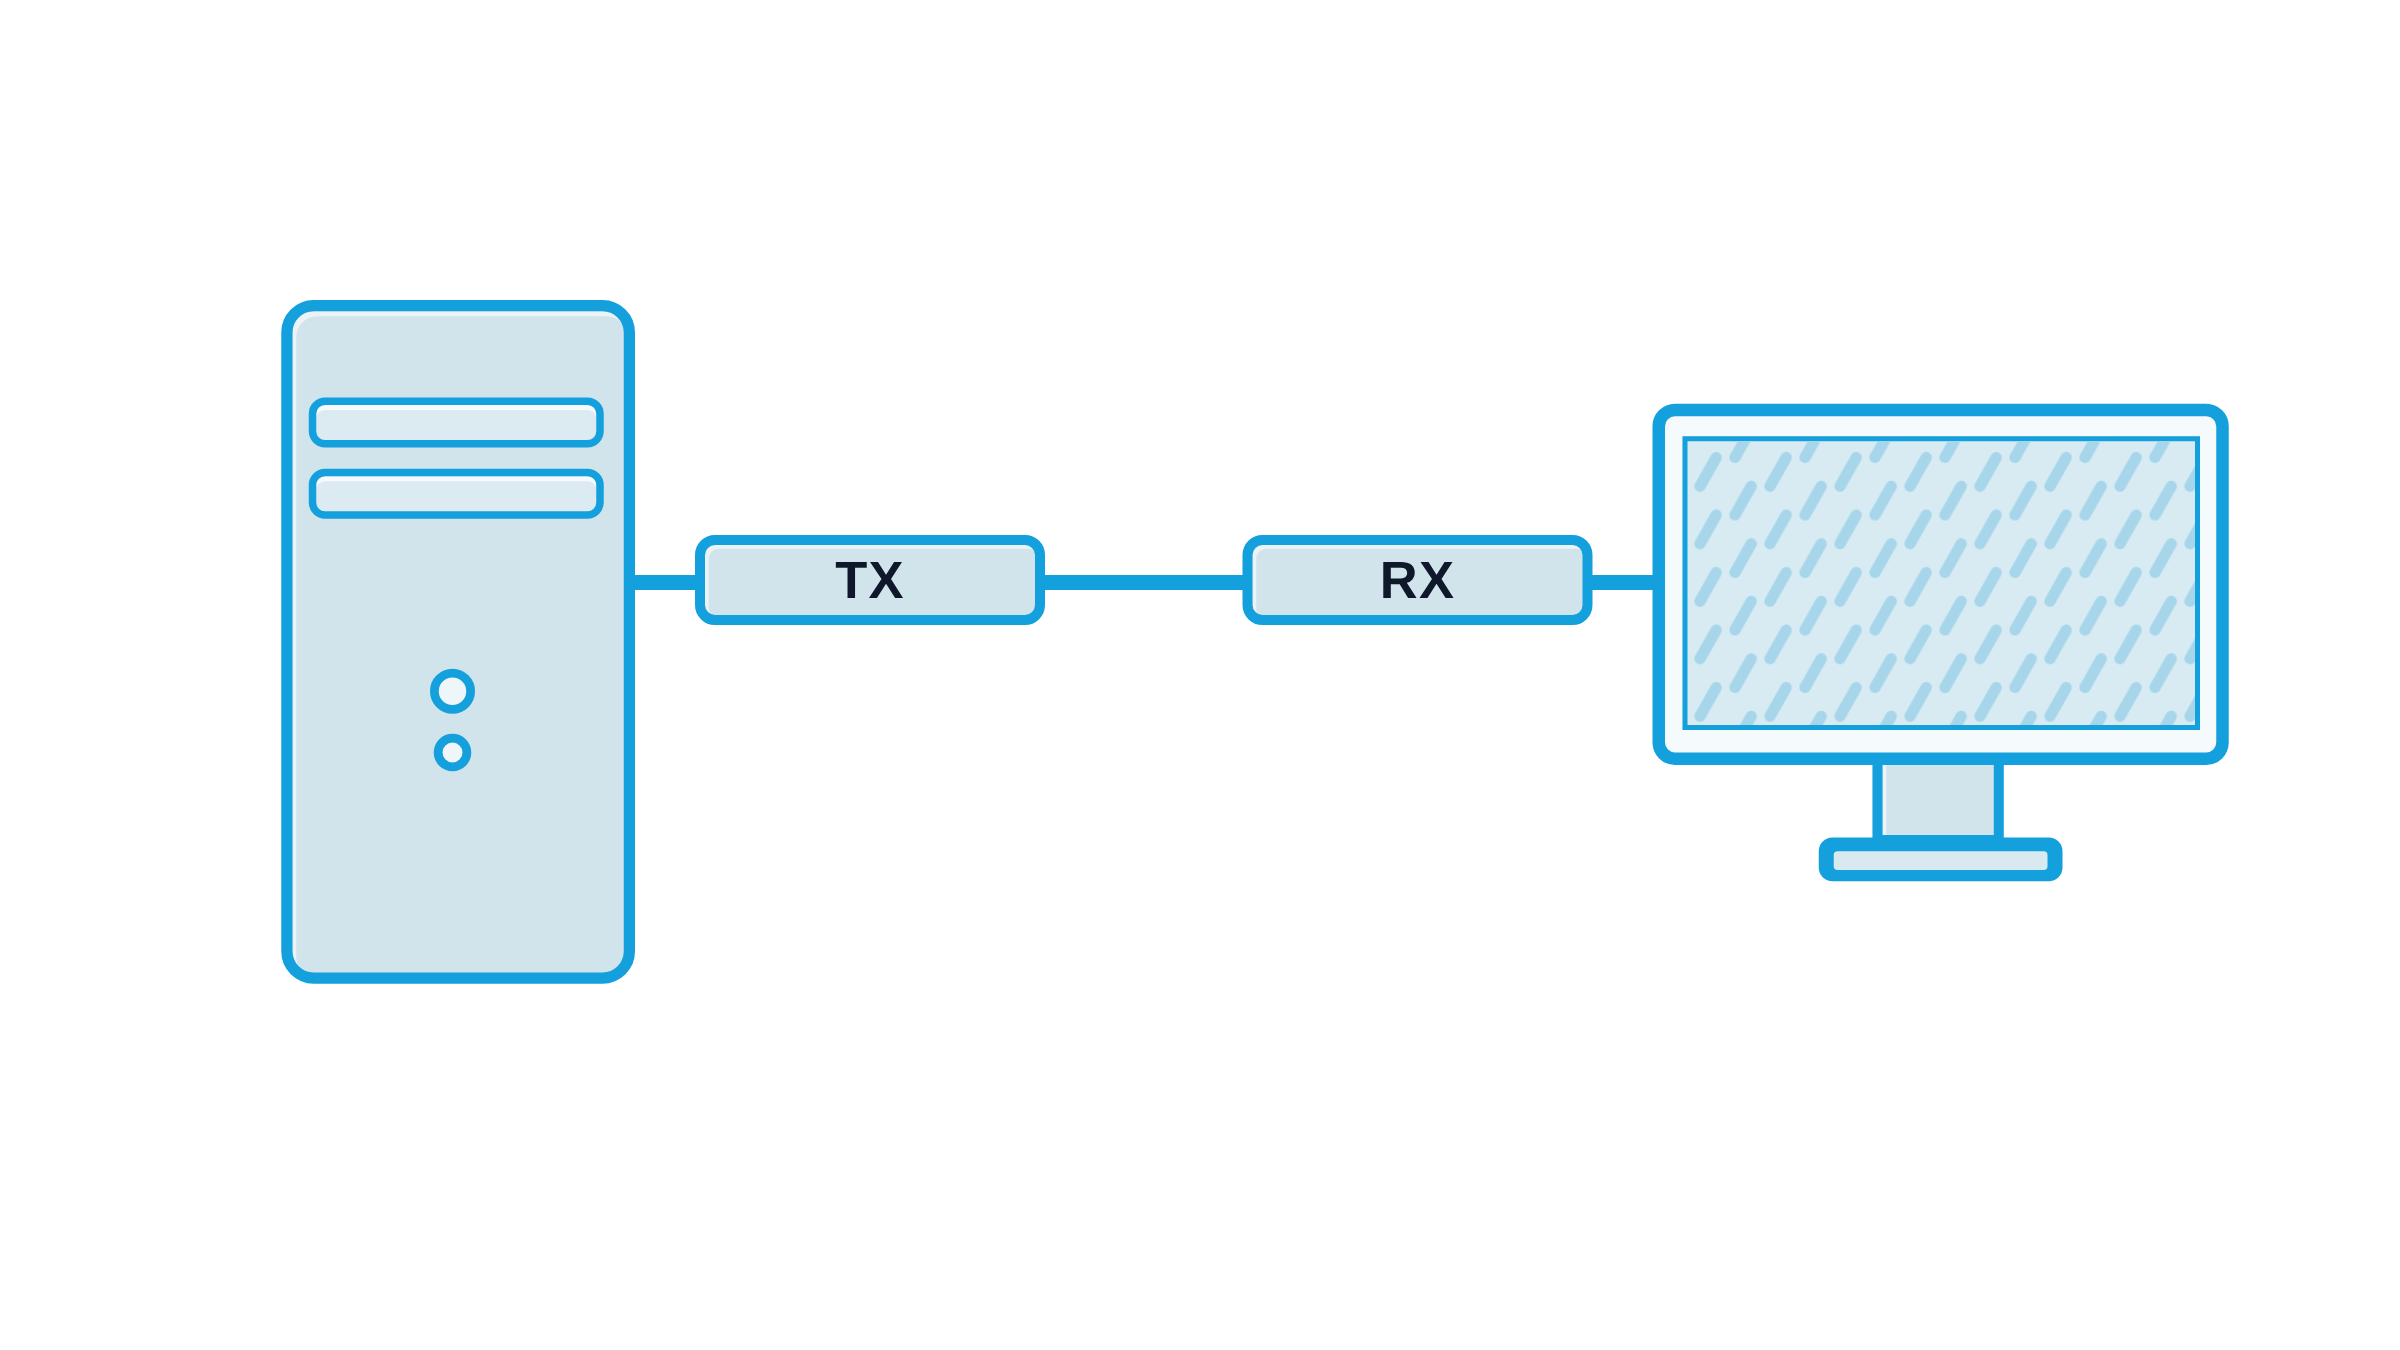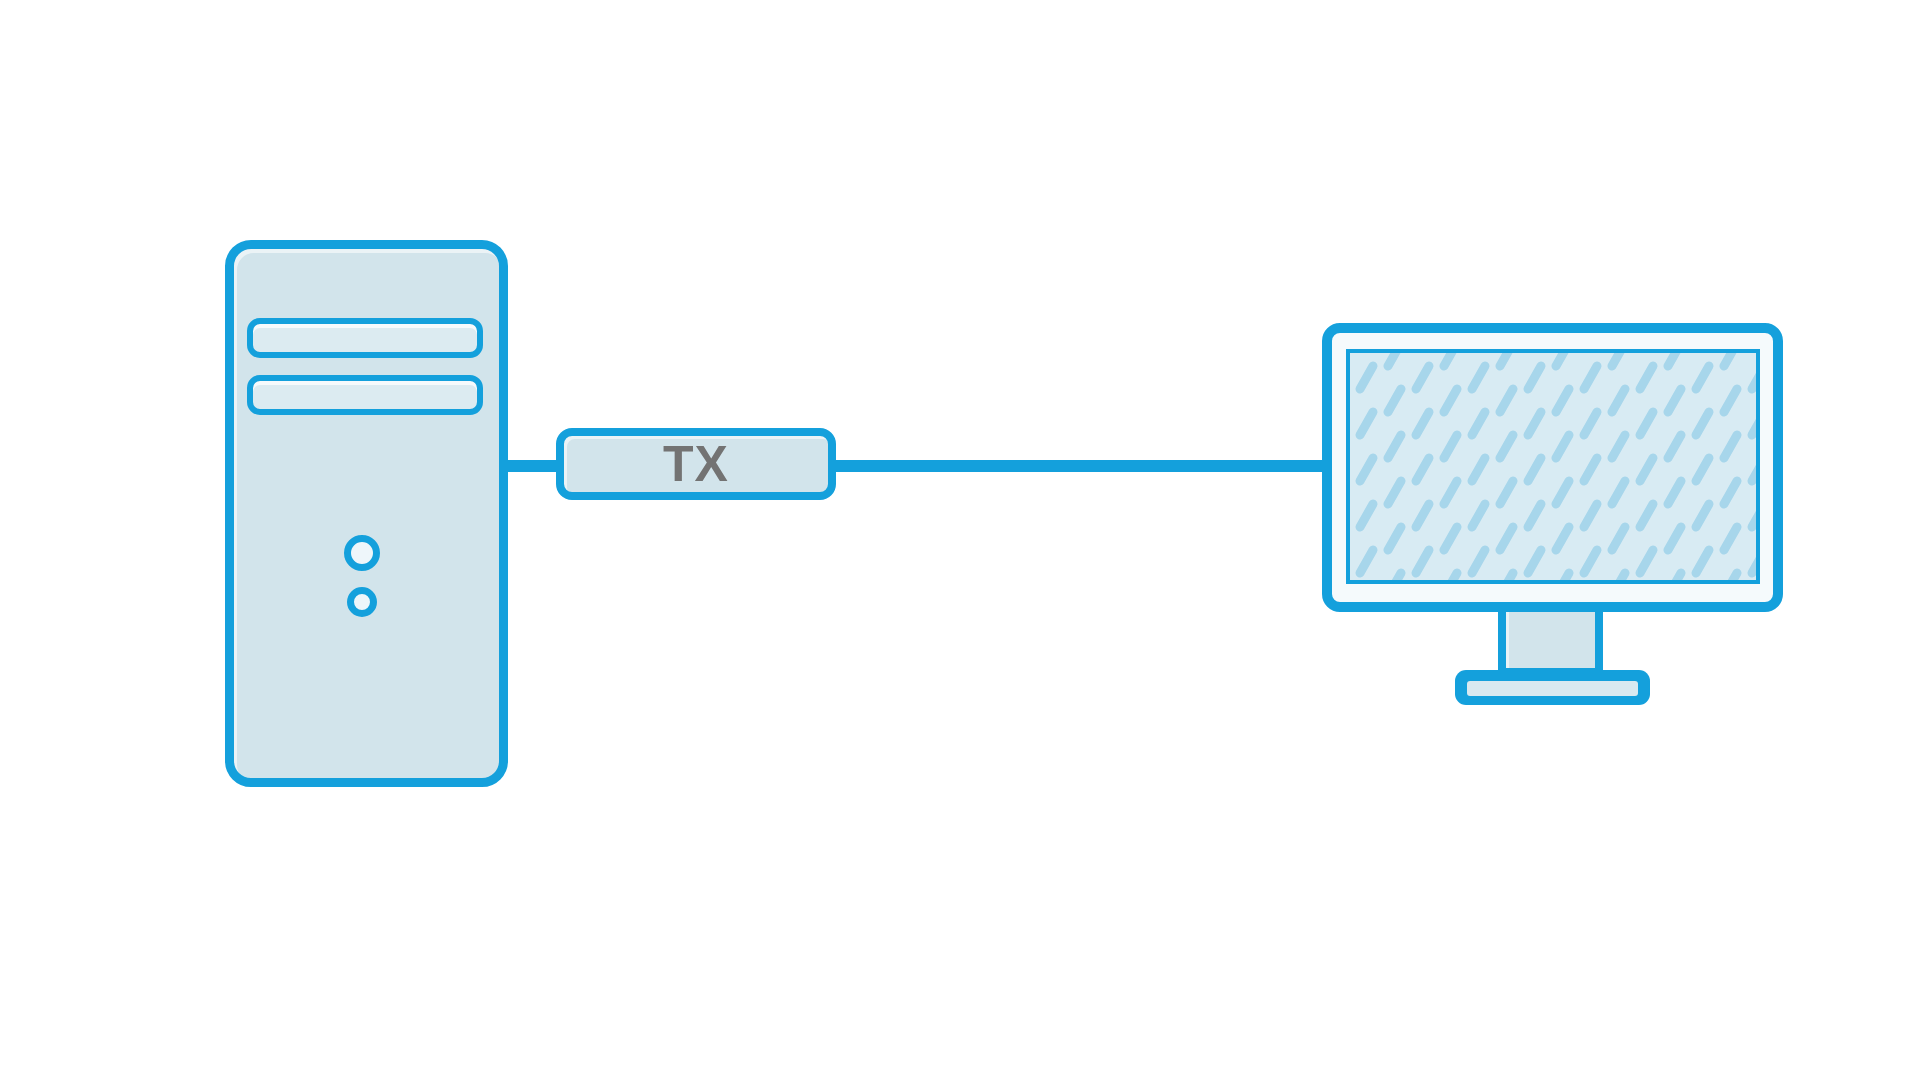--- a/index.html
+++ b/index.html
@@ -74,23 +74,23 @@
     background: #d2e4eb;
     border: 8px solid #14a0dc;
     border-radius: 16px;
     box-shadow: inset 3px 3px 0 rgba(255,255,255,0.55);
     display: flex;
     align-items: center;
     justify-content: center;
     z-index: 1;
   }
   .device-box .device-label {
-    font-size: 50px;
+    font-size: 42px;
     font-weight: bold;
-    color: #737373;
+    color: #0f172a;
     letter-spacing: 1px;
     line-height: 1;
     user-select: none;
   }
   .box-tx { left: 556px; }
   .box-rx { left: 994px; }
 
   
   .monitor {
     position: absolute;
@@ -160,20 +160,23 @@
     <div class="slot slot-1"></div>
     <div class="slot slot-2"></div>
     <div class="tower-circle circle-big"></div>
     <div class="tower-circle circle-small"></div>
   </div>
 
   <div class="device-box box-tx">
     <span class="device-label">TX</span>
   </div>
 
+  <div class="device-box box-rx">
+    <span class="device-label">RX</span>
+  </div>
 
   <div class="monitor">
     <div class="screen">
       <svg xmlns="http://www.w3.org/2000/svg">
         <defs>
           <pattern id="screenHatch" width="56" height="46" patternUnits="userSpaceOnUse">
             <g stroke="#a7d6eb" stroke-width="9" stroke-linecap="round">
               <line x1="10" y1="36" x2="23" y2="13"></line>
               <line x1="38" y1="59" x2="51" y2="36"></line>
               <line x1="38" y1="13" x2="51" y2="-10"></line>

